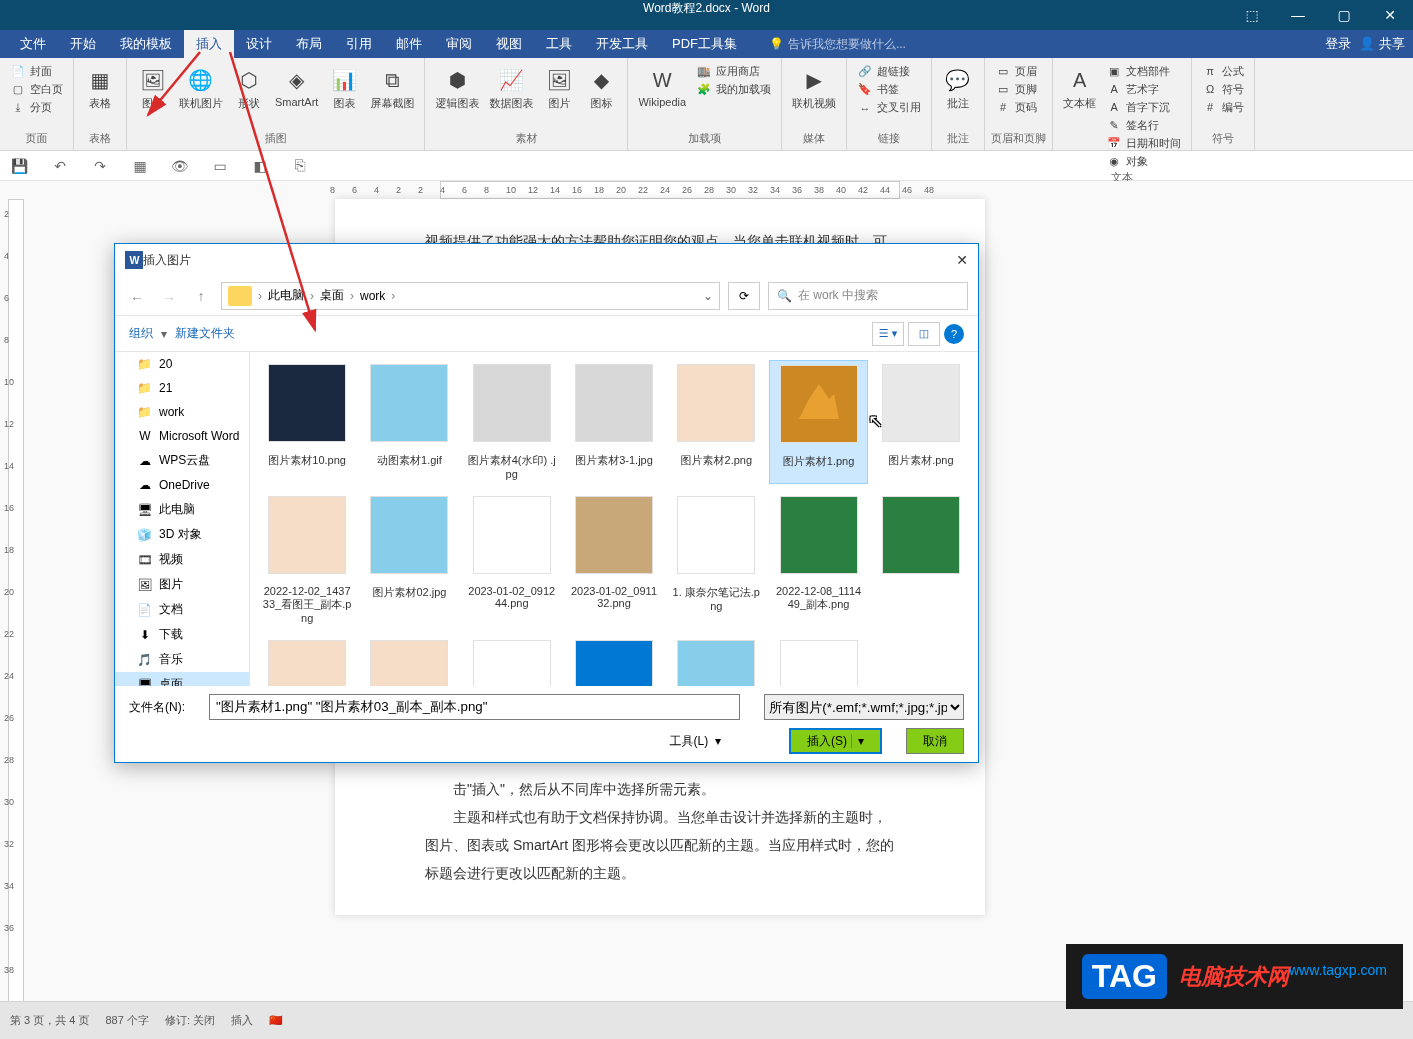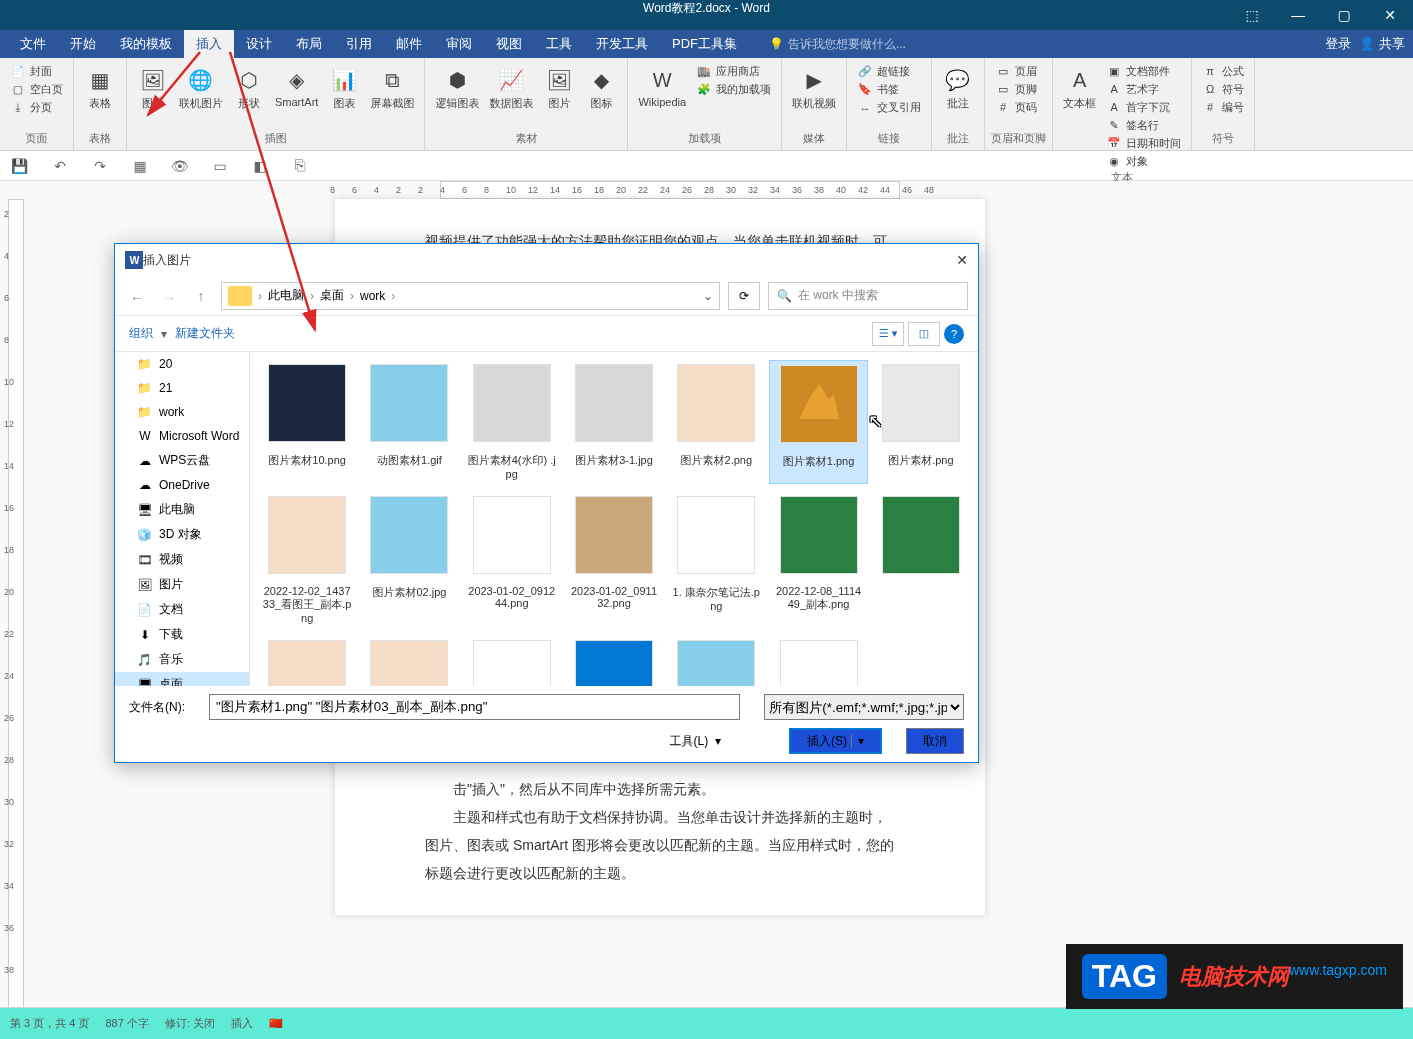--- a/index.html
+++ b/index.html
@@ -67,28 +67,28 @@
 .file-grid { flex: 1; overflow-y: auto; padding: 8px; display: grid; grid-template-columns: repeat(7, 1fr); gap: 8px 4px; position: relative; }
 .file-item { display: flex; flex-direction: column; align-items: center; padding: 4px; cursor: pointer; }
 .file-item.selected { background: #cce8ff; border: 1px solid #99d1ff; }
 .file-item .thumb { width: 78px; height: 78px; display: flex; align-items: center; justify-content: center; font-size: 10px; color: #999; background: #f5f5f5; border: 1px solid #e0e0e0; }
 .file-item .fname { font-size: 11px; text-align: center; margin-top: 11px; word-break: break-all; max-width: 96px; color: #333; }
 .dialog-footer { padding: 8px 14px; display: flex; flex-direction: column; gap: 8px; font-size: 12px; }
 .footer-row { display: flex; align-items: center; gap: 24px; }
 .footer-row label { white-space: nowrap; }
 .footer-row .fname-input { flex: 1; height: 26px; border: 1px solid #7a7a7a; padding: 0 6px; }
 .footer-row select { width: 200px; height: 26px; border: 1px solid #7a7a7a; }
-.footer-row .btn { height: 26px; padding: 0 16px; border: 1px solid #7a7a7a; background: #1d4ed8; display: flex; align-items: center; gap: 4px; cursor: pointer; }
+.footer-row .btn { height: 26px; padding: 0 16px; border: 1px solid #7a7a7a; background: #84cc16; display: flex; align-items: center; gap: 4px; cursor: pointer; }
 .footer-row .btn.primary { border: 2px solid #0078d4; }
 
 
 .arrow-annotation { position: absolute; pointer-events: none; }
 
 
-.status-bar { position: absolute; bottom: 0; left: 0; right: 0; height: 32px; background: #5eead4; border-top: 1px solid #d4d4d4; display: flex; align-items: center; font-size: 11px; color: #555; padding: 0 10px; gap: 16px; }
+.status-bar { position: absolute; bottom: 0; left: 0; right: 0; height: 38px; background: #e5e5e5; border-top: 1px solid #d4d4d4; display: flex; align-items: center; font-size: 11px; color: #555; padding: 0 10px; gap: 16px; }
 
 
 .watermark { position: absolute; right: 10px; bottom: 30px; padding: 10px 16px; background: #1a1a1a; display: flex; align-items: center; gap: 12px; color: #fff; }
 .watermark .tag { background: #0066d6; color: #fff; font-weight: bold; font-size: 32px; padding: 4px 10px; border-radius: 6px; }
 .watermark .txt { display: flex; flex-direction: row; }
 .watermark .txt .l1 { color: #ff3b30; font-weight: bold; font-size: 22px; font-style: italic; }
 .watermark .txt .l2 { color: #0099ff; font-size: 14px; }
 
 
 .file-grid::-webkit-scrollbar { width: 16px; }

